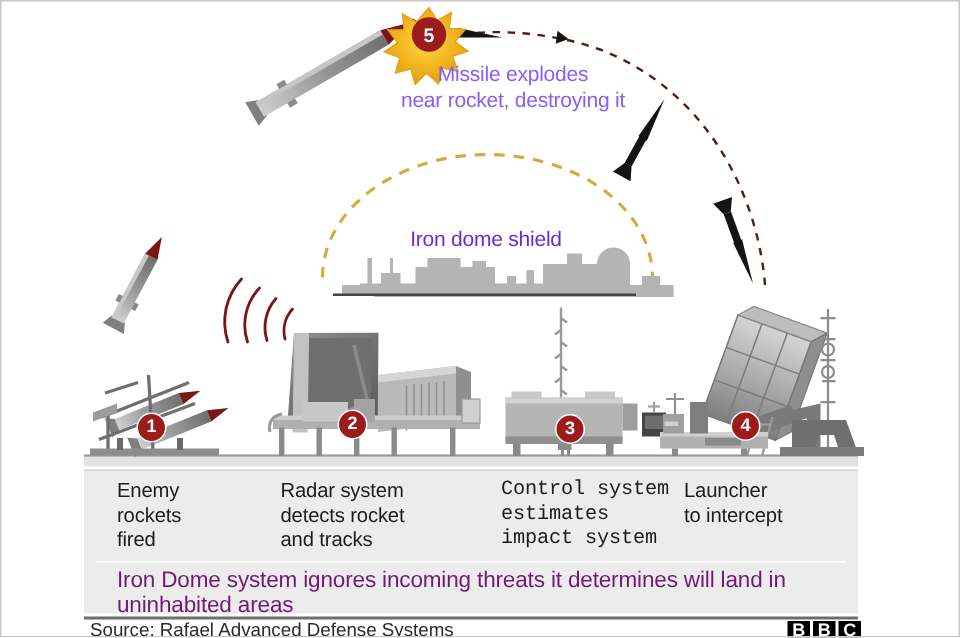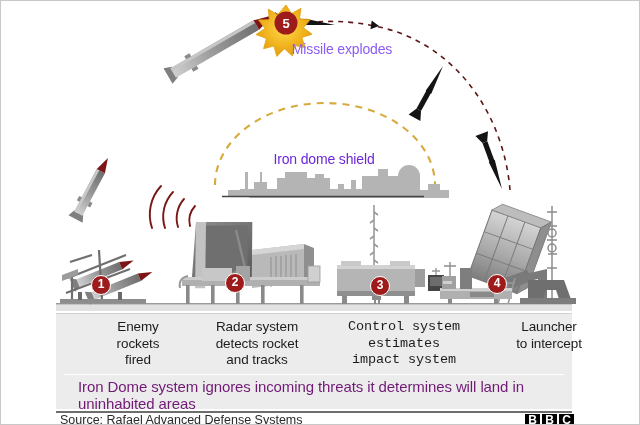--- a/index.html
+++ b/index.html
@@ -33,26 +33,25 @@
   }
   #caption-row{
     position:absolute;left:0;top:0;width:516px;height:60px;
   }
   .caption-cell{
     position:absolute;top:5px;
     color:#1c1c1c;
     font-size:13.5px;
     line-height:16.6px;
     letter-spacing:-0.1px;
-    text-align:center;
   }
   #cap0{left:22px;width:120px;}
   #cap1{left:131px;width:140px;}
   #cap2{left:278px;width:140px;font-family:Liberation Mono, monospace;}
-  #cap3{left:400px;width:130px;margin-left:28px;}
+  #cap3{left:400px;width:130px;}
   #caption-divider{
     position:absolute;left:8px;top:60px;width:500px;height:1px;
     background:#ffffff;
   }
   #footnote{
     position:absolute;left:22px;top:65px;width:480px;
     color:#701a75;
     font-size:15px;
     line-height:16.6px;
     letter-spacing:-0.1px;
@@ -395,20 +394,21 @@
   <div class="badge" id="badge1">1</div>
   <div class="badge" id="badge2">2</div>
   <div class="badge" id="badge3">3</div>
   <div class="badge" id="badge4">4</div>
   <div class="badge-star">
     <div class="num">5</div>
   </div>
 
   <div class="abs" id="explode-label">
     <div>Missile explodes</div>
+    <div>near rocket, destroying it</div>
   </div>
 
   <div class="abs" id="shield-label">Iron dome shield</div>
 
   <div class="abs" id="caption-panel">
     <div id="caption-row">
       <div class="caption-cell" id="cap0">
         <div>Enemy</div>
         <div>rockets</div>
         <div>fired</div>

